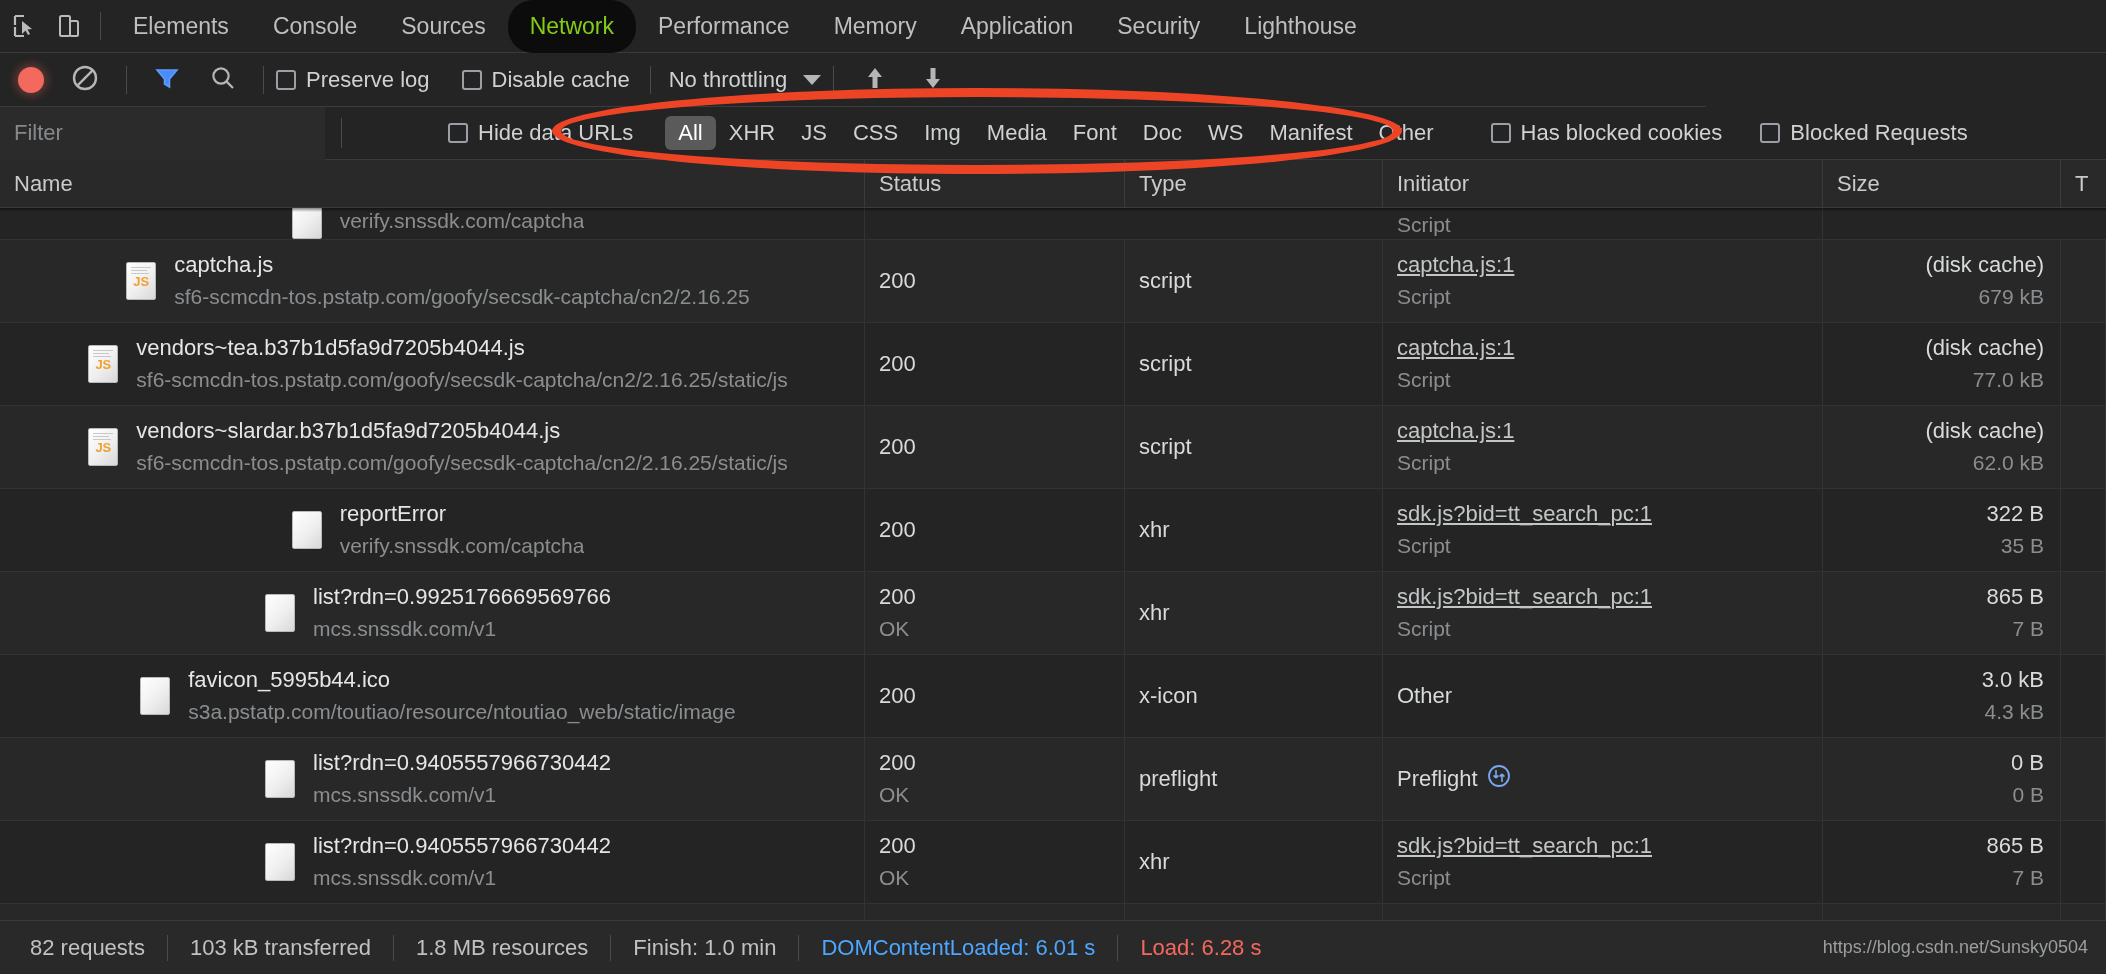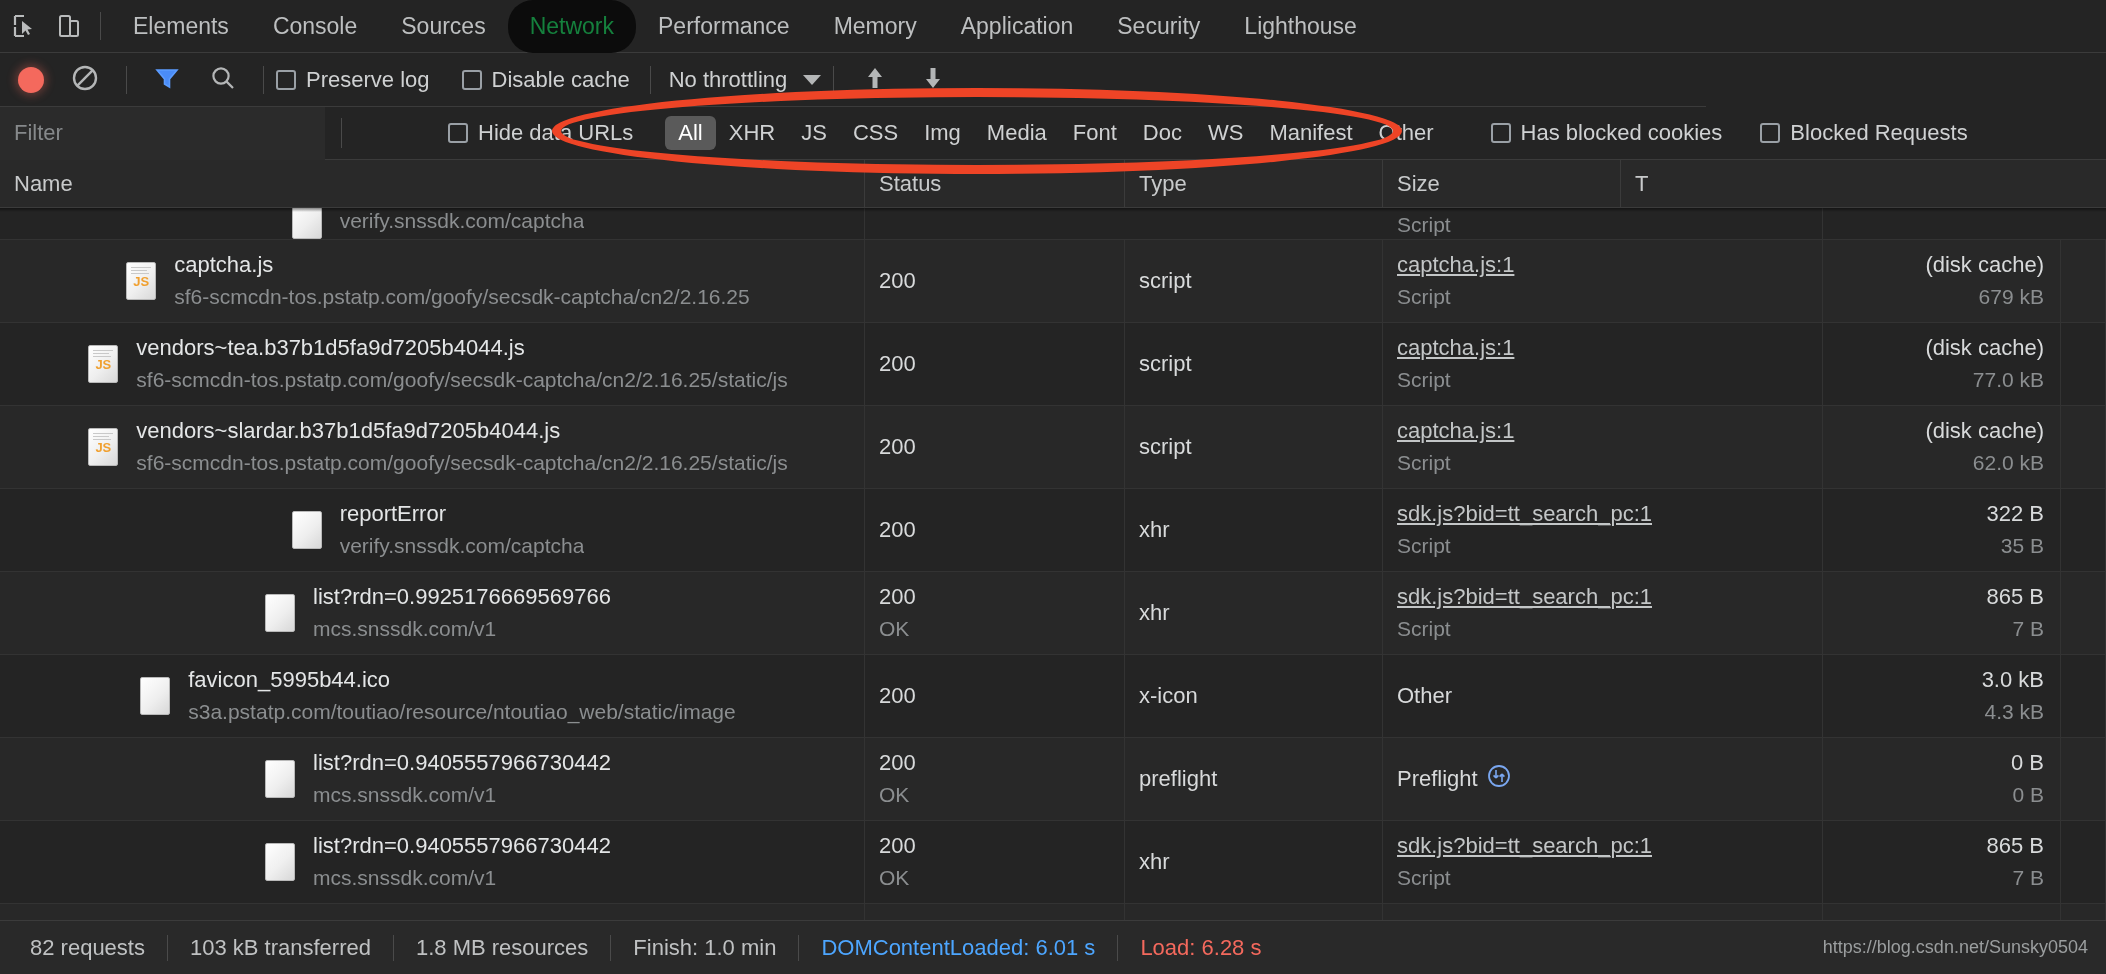--- a/index.html
+++ b/index.html
@@ -50,21 +50,21 @@
     height: 53px;
     padding: 0 22px;
     display: flex; align-items: center;
     font-size: 23px;
     color: #bdbfc0;
     cursor: pointer;
     white-space: nowrap;
   }
   .tab.selected {
     background: #0c0c0c;
-    color: #15803d;
+    color: #84cc16;
     border-radius: 25px;
   }
 
   
   .controlbar {
     position: absolute;
     top: 53px; left: 0;
     width: 1706px; height: 54px;
     background: #242424;
     border-bottom: 1px solid #3b3b3b;
@@ -493,20 +493,21 @@
         <div class="checkbox"></div>
         <span class="cb-label">Blocked Requests</span>
       </div>
     </div>
   </div>
 
   <div class="thead">
     <div class="th col-name">Name</div>
     <div class="th col-status">Status</div>
     <div class="th col-type">Type</div>
+    <div class="th col-initiator">Initiator</div>
     <div class="th col-size">Size</div>
     <div class="th col-time">T</div>
   </div>
 
   <div class="tbody">
 
     <div class="row even clipped-top">
       <div class="cell name col-name">
         <div class="file-icon"></div>
         <div class="name-texts">

